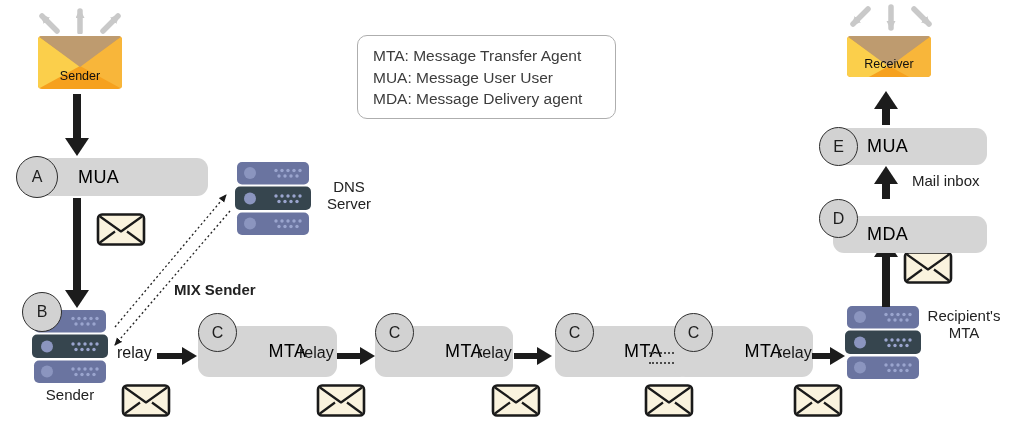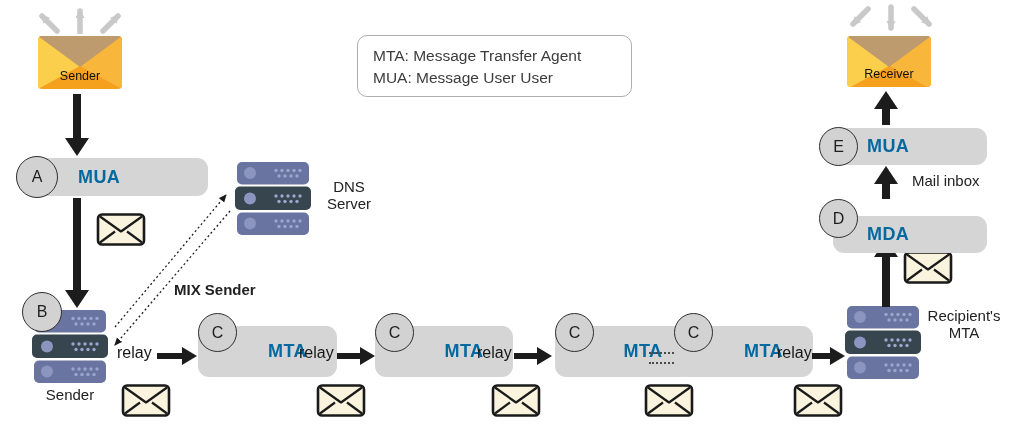--- a/index.html
+++ b/index.html
@@ -6,21 +6,21 @@
   .stage{
     position:relative;width:1016px;height:433px;background:#ffffff;
     font-family:"Liberation Sans", sans-serif;color:#222;overflow:hidden;
   }
   .abs{position:absolute;}
   
   .node-box{
     position:absolute;background:#d5d5d5;border-radius:11px;
     display:flex;align-items:center;
   }
-  .node-label{font-size:18px;font-weight:700;letter-spacing:.4px;color:#0369a1;}
+  .node-label{font-size:18px;font-weight:400;letter-spacing:.4px;color:#000000;}
   .badge{
     position:absolute;background:#d2d2d2;border:1.8px solid #2e2e2e;border-radius:50%;
     display:flex;align-items:center;justify-content:center;
     font-size:16px;color:#1e1e1e;box-sizing:border-box;z-index:3;
   }
   
   .varrow{position:absolute;display:flex;flex-direction:column;align-items:center;}
   .varrow .shaft{width:8px;background:#1c1c1c;flex:1;}
   .head-down{width:0;height:0;border-left:12px solid transparent;border-right:12px solid transparent;border-top:18px solid #1c1c1c;}
   .head-up{width:0;height:0;border-left:12px solid transparent;border-right:12px solid transparent;border-bottom:18px solid #1c1c1c;}
@@ -29,21 +29,21 @@
   .harrow .shaft{height:6px;background:#1c1c1c;flex:1;}
   .head-right{width:0;height:0;border-top:9px solid transparent;border-bottom:9px solid transparent;border-left:15px solid #1c1c1c;}
   
   .lbl{position:absolute;font-size:15px;color:#222;}
   .lbl-center{text-align:center;line-height:17px;}
   .relay-lbl{position:absolute;font-size:16px;color:#161616;}
   .bold{font-weight:bold;}
   
   .legend{
     position:absolute;border:1.6px solid #aeaeae;border-radius:10px;background:#fff;
-    padding:9px 32px 8px 15px;
+    padding:9px 16px 8px 15px;
   }
   .legend .line{font-size:15.5px;line-height:21.5px;color:#3c3c3c;white-space:nowrap;}
   
   .mail-name{
     position:absolute;left:0;right:0;bottom:6px;text-align:center;
     font-size:12.5px;font-weight:500;color:#101010;
   }
   .orange-mail{position:absolute;border-radius:4px;overflow:hidden;}
   svg{display:block;}
 </style>
@@ -167,20 +167,21 @@
     <g stroke="#222" stroke-width="1.3" stroke-dasharray="2 2.6" fill="none">
       <path d="M15,142 L126,10" marker-end="url(#bm)"></path>
       <path d="M130,26 L15,160" marker-end="url(#bm)"></path>
     </g>
   </svg>
   <div class="lbl bold" style="left:174px;top:281px">MIX Sender</div>
 
   <div class="legend" style="left:357px;top:35px;width:226px">
     <div class="line">MTA: Message Transfer Agent</div>
     <div class="line">MUA: Message User User</div>
+    <div class="line">MDA: Message Delivery agent</div>
   </div>
 
   <div class="relay-lbl" style="left:117px;top:344px">relay</div>
   <div class="harrow" style="left:157px;top:347px;width:40px;height:18px">
     <div class="shaft"></div>
       <div class="head-right"></div>
   </div>
   <svg class="abs" style="left:121px;top:383px" width="50" height="35" viewBox="0 0 50 34">
       <use href="#mail-icon"></use>
     </svg>
@@ -268,21 +269,21 @@
   <div class="node-box" style="left:833px;top:128px;width:120px;height:37px;padding-left:34px">
     <span class="node-label">MUA</span>
   </div>
   <div class="badge" style="left:819px;top:127px;width:39px;height:39px">E</div>
 
   <div class="varrow" style="left:874px;top:91px;width:24px;height:34px">
     <div class="head-up"></div>
       <div class="shaft"></div>
   </div>
 
-  <div class="orange-mail" style="left:847px;top:36px;width:84px;height:51px">
+  <div class="orange-mail" style="left:847px;top:36px;width:84px;height:41px">
     <svg width="84" height="53">
       <rect x="0" y="0" width="84" height="53" fill="#f6a11e"></rect>
       <polygon points="0,0 42,30 0,53" fill="#fbcf4b"></polygon>
       <polygon points="84,0 42,30 84,53" fill="#f8b63a"></polygon>
       <polygon points="0,0 84,0 42,31" fill="#be9b6f"></polygon>
     </svg>
     <div class="mail-name">Receiver</div>
   </div>
 
   <svg class="abs" style="left:841px;top:2px" width="100" height="30">

